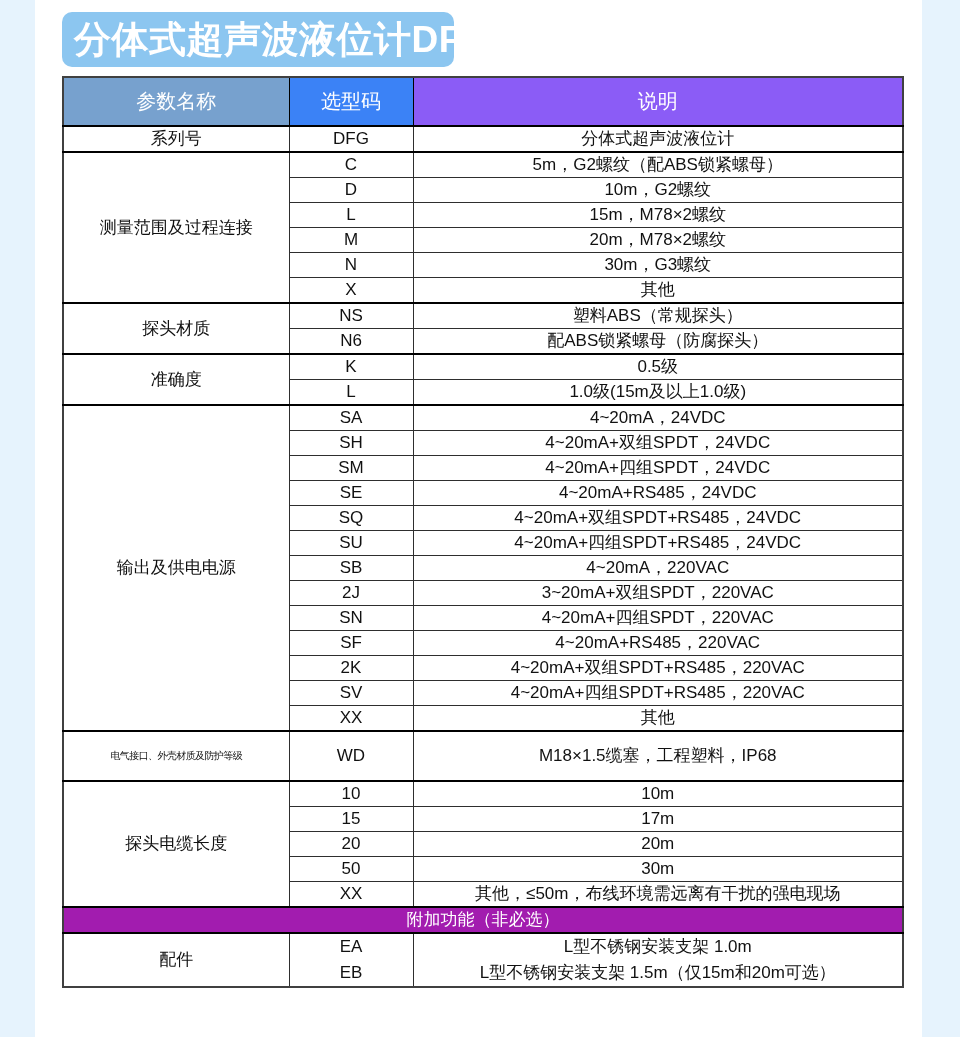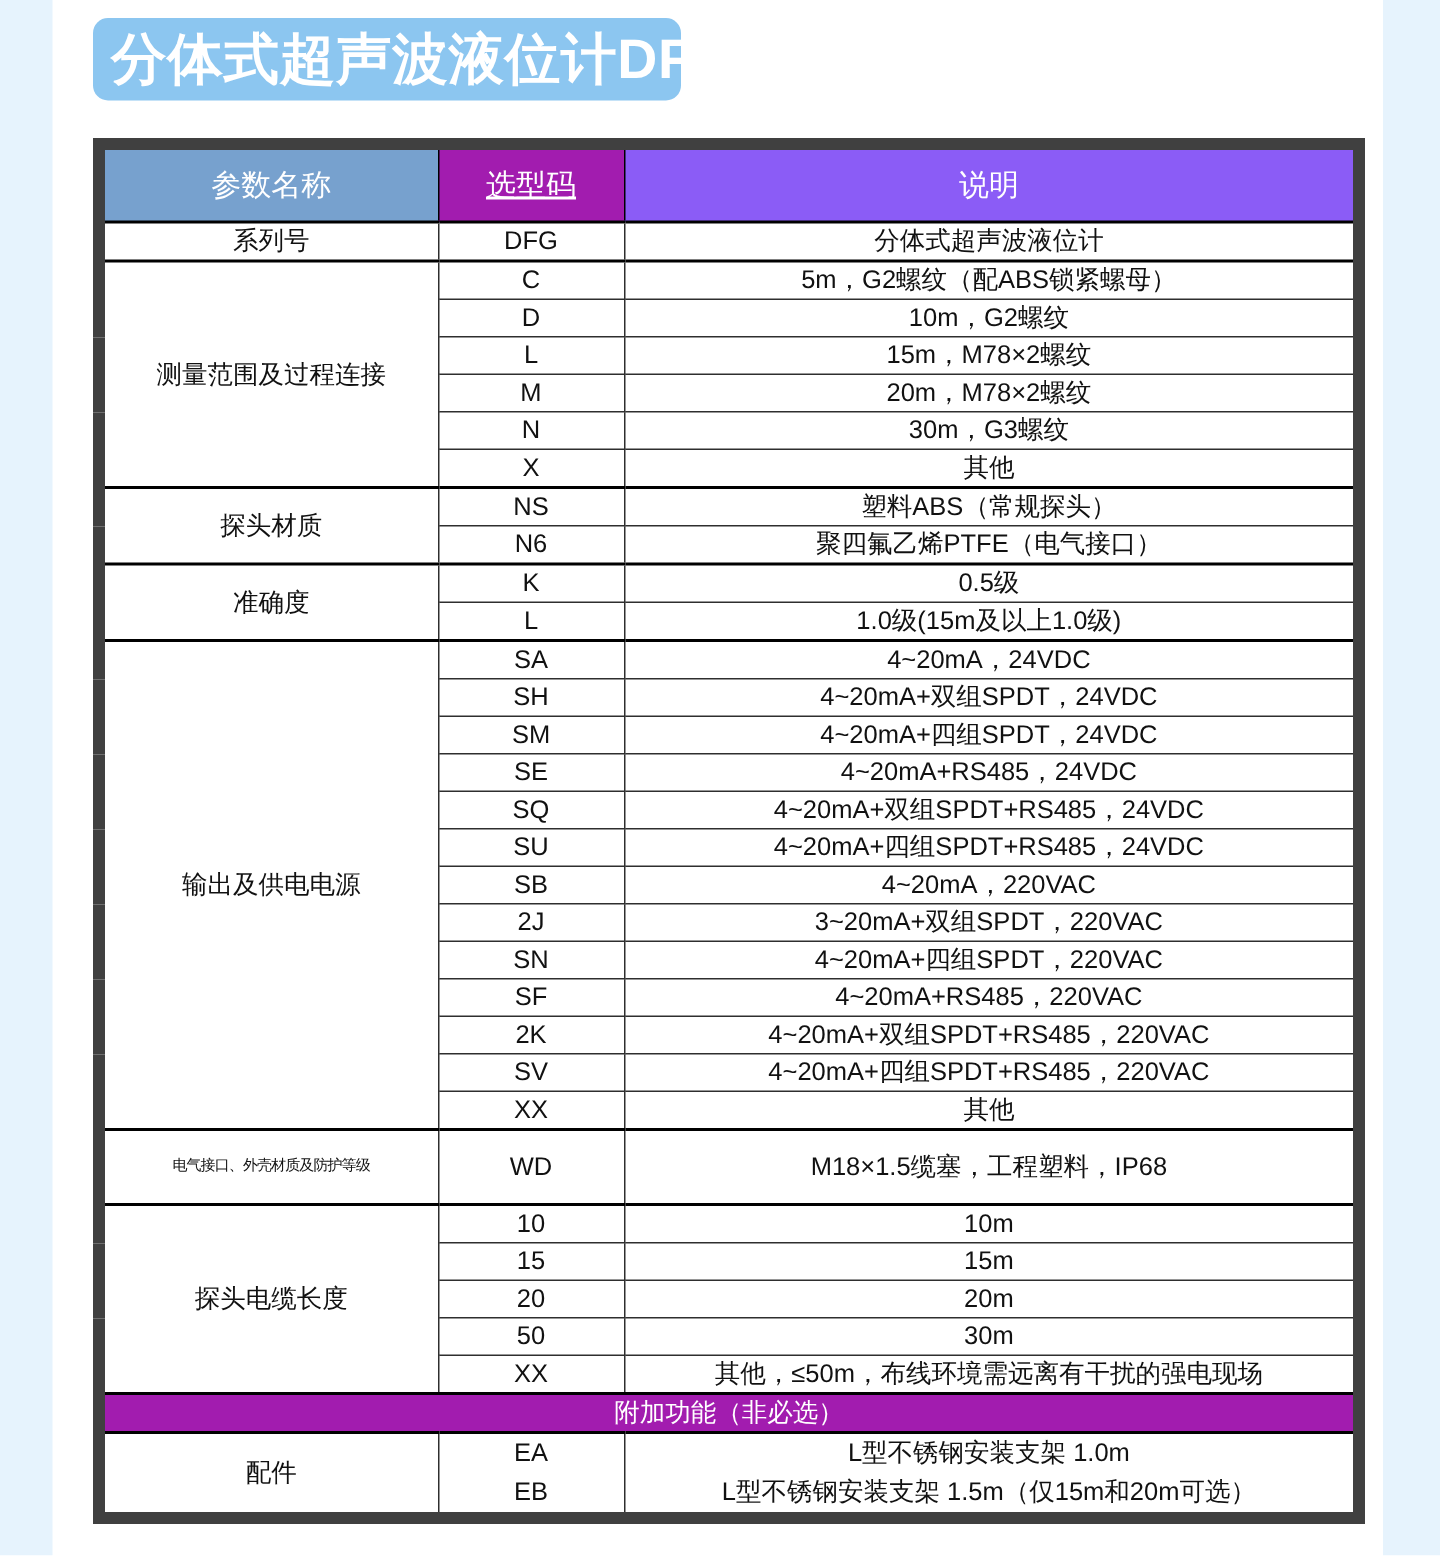--- a/index.html
+++ b/index.html
@@ -4,22 +4,22 @@
 <style>
   html,body{margin:0;padding:0;}
   .page{position:relative;width:960px;height:1037px;background:#ffffff;overflow:hidden;
         font-family:"Liberation Sans","DejaVu Sans",sans-serif;color:#111;}
   .side-strip{position:absolute;top:0;bottom:0;}
   .side-strip.left{left:0;width:35px;}
   .side-strip.right{right:0;width:38px;}
   .title-banner{position:absolute;left:62px;top:12px;width:392px;height:55px;
         border-radius:10px;color:#fff;font-weight:bold;font-size:37px;line-height:56px;
         padding-left:12px;box-sizing:border-box;letter-spacing:0.5px;white-space:nowrap;}
-  table.spec{position:absolute;left:62px;top:92px;width:840px;border-collapse:collapse;
-        table-layout:fixed;border:8px solid #404040;}
+  table.spec{position:absolute;left:62px;top:76px;width:840px;border-collapse:collapse;
+        table-layout:fixed;border:2px solid #404040;}
   table.spec th{color:#fff;font-weight:normal;font-size:20px;height:45px;
         border:1px solid #000;text-align:center;}
   table.spec td{border:1px solid #2e2e2e;height:24px;text-align:center;font-size:17px;
         padding:0 3px;line-height:1.15;overflow:hidden;white-space:nowrap;}
   tr.sec-start td{border-top:2px solid #000;}
   td.param{font-size:17px;}
   td.param.small{font-size:10px;letter-spacing:-0.6px;padding:12px;}
   td.code{font-size:18px;margin-left:12px;}
   td.desc{font-size:17px;}
   td.band{color:#fff;font-size:20px;height:40px;border:2px solid #000;}
@@ -39,21 +39,21 @@
 
   <table class="spec">
     <colgroup>
       <col style="width:226px">
         <col style="width:124px">
         <col style="width:490px">
     </colgroup>
     <thead>
       <tr>
         <th style="background: rgb(119, 161, 206);">参数名称</th>
-        <th style="background: #a21caf; text-decoration: underline;">选型码</th>
+        <th style="background: #3b82f6;">选型码</th>
         <th style="background: #8b5cf6;">说明</th>
       </tr>
     </thead>
     <tbody id="tbody">
         <tr class="sec-start">
           <td class="param" rowspan="1">系列号</td>
           <td class="code">DFG</td>
           <td class="desc">分体式超声波液位计</td>
         </tr>
         <tr class="sec-start">
@@ -81,21 +81,21 @@
           <td class="code">X</td>
           <td class="desc">其他</td>
         </tr>
         <tr class="sec-start">
           <td class="param" rowspan="2">探头材质</td>
           <td class="code">NS</td>
           <td class="desc">塑料ABS（常规探头）</td>
         </tr>
         <tr>
           <td class="code">N6</td>
-          <td class="desc">聚四氟乙烯PTFE（电气接口）</td>
+          <td class="desc">配ABS锁紧螺母（防腐探头）</td>
         </tr>
         <tr class="sec-start">
           <td class="param" rowspan="2">准确度</td>
           <td class="code">K</td>
           <td class="desc">0.5级</td>
         </tr>
         <tr>
           <td class="code">L</td>
           <td class="desc">1.0级(15m及以上1.0级)</td>
         </tr>
@@ -157,21 +157,21 @@
           <td class="code">WD</td>
           <td class="desc">M18×1.5缆塞，工程塑料，IP68</td>
         </tr>
         <tr class="sec-start">
           <td class="param" rowspan="5">探头电缆长度</td>
           <td class="code">10</td>
           <td class="desc">10m</td>
         </tr>
         <tr>
           <td class="code">15</td>
-          <td class="desc">15m</td>
+          <td class="desc">17m</td>
         </tr>
         <tr>
           <td class="code">20</td>
           <td class="desc">20m</td>
         </tr>
         <tr>
           <td class="code">50</td>
           <td class="desc">30m</td>
         </tr>
         <tr>

